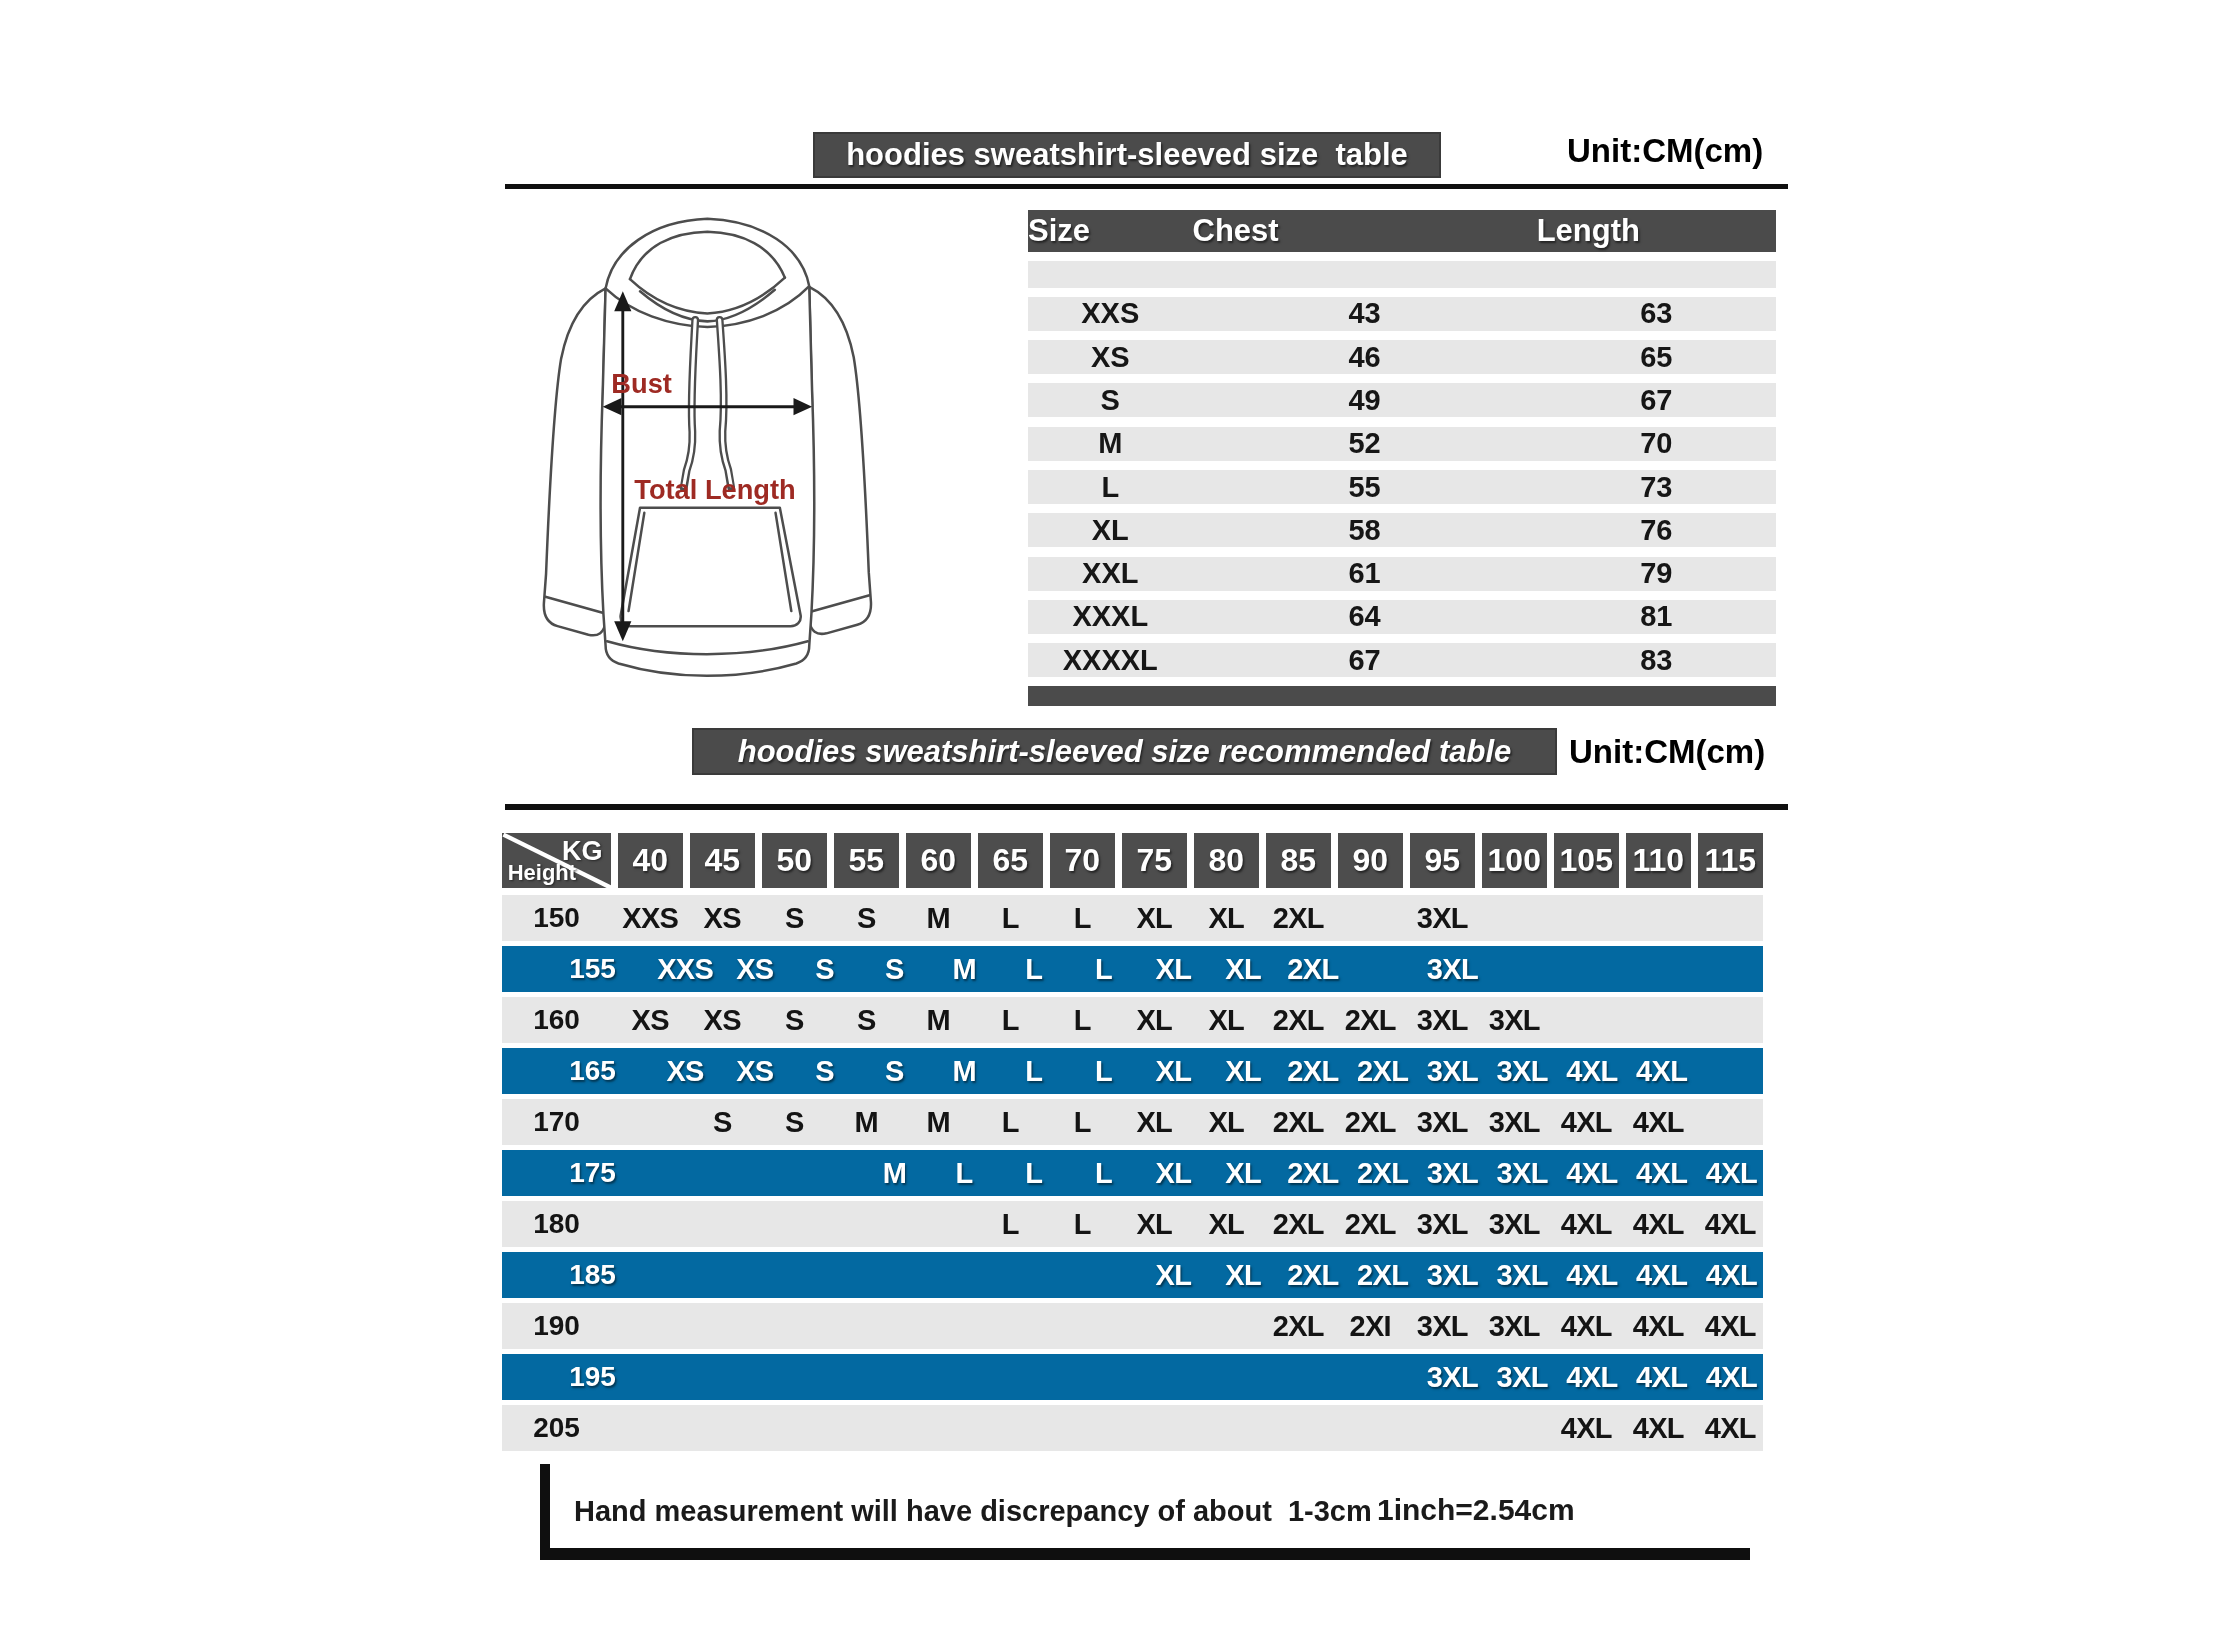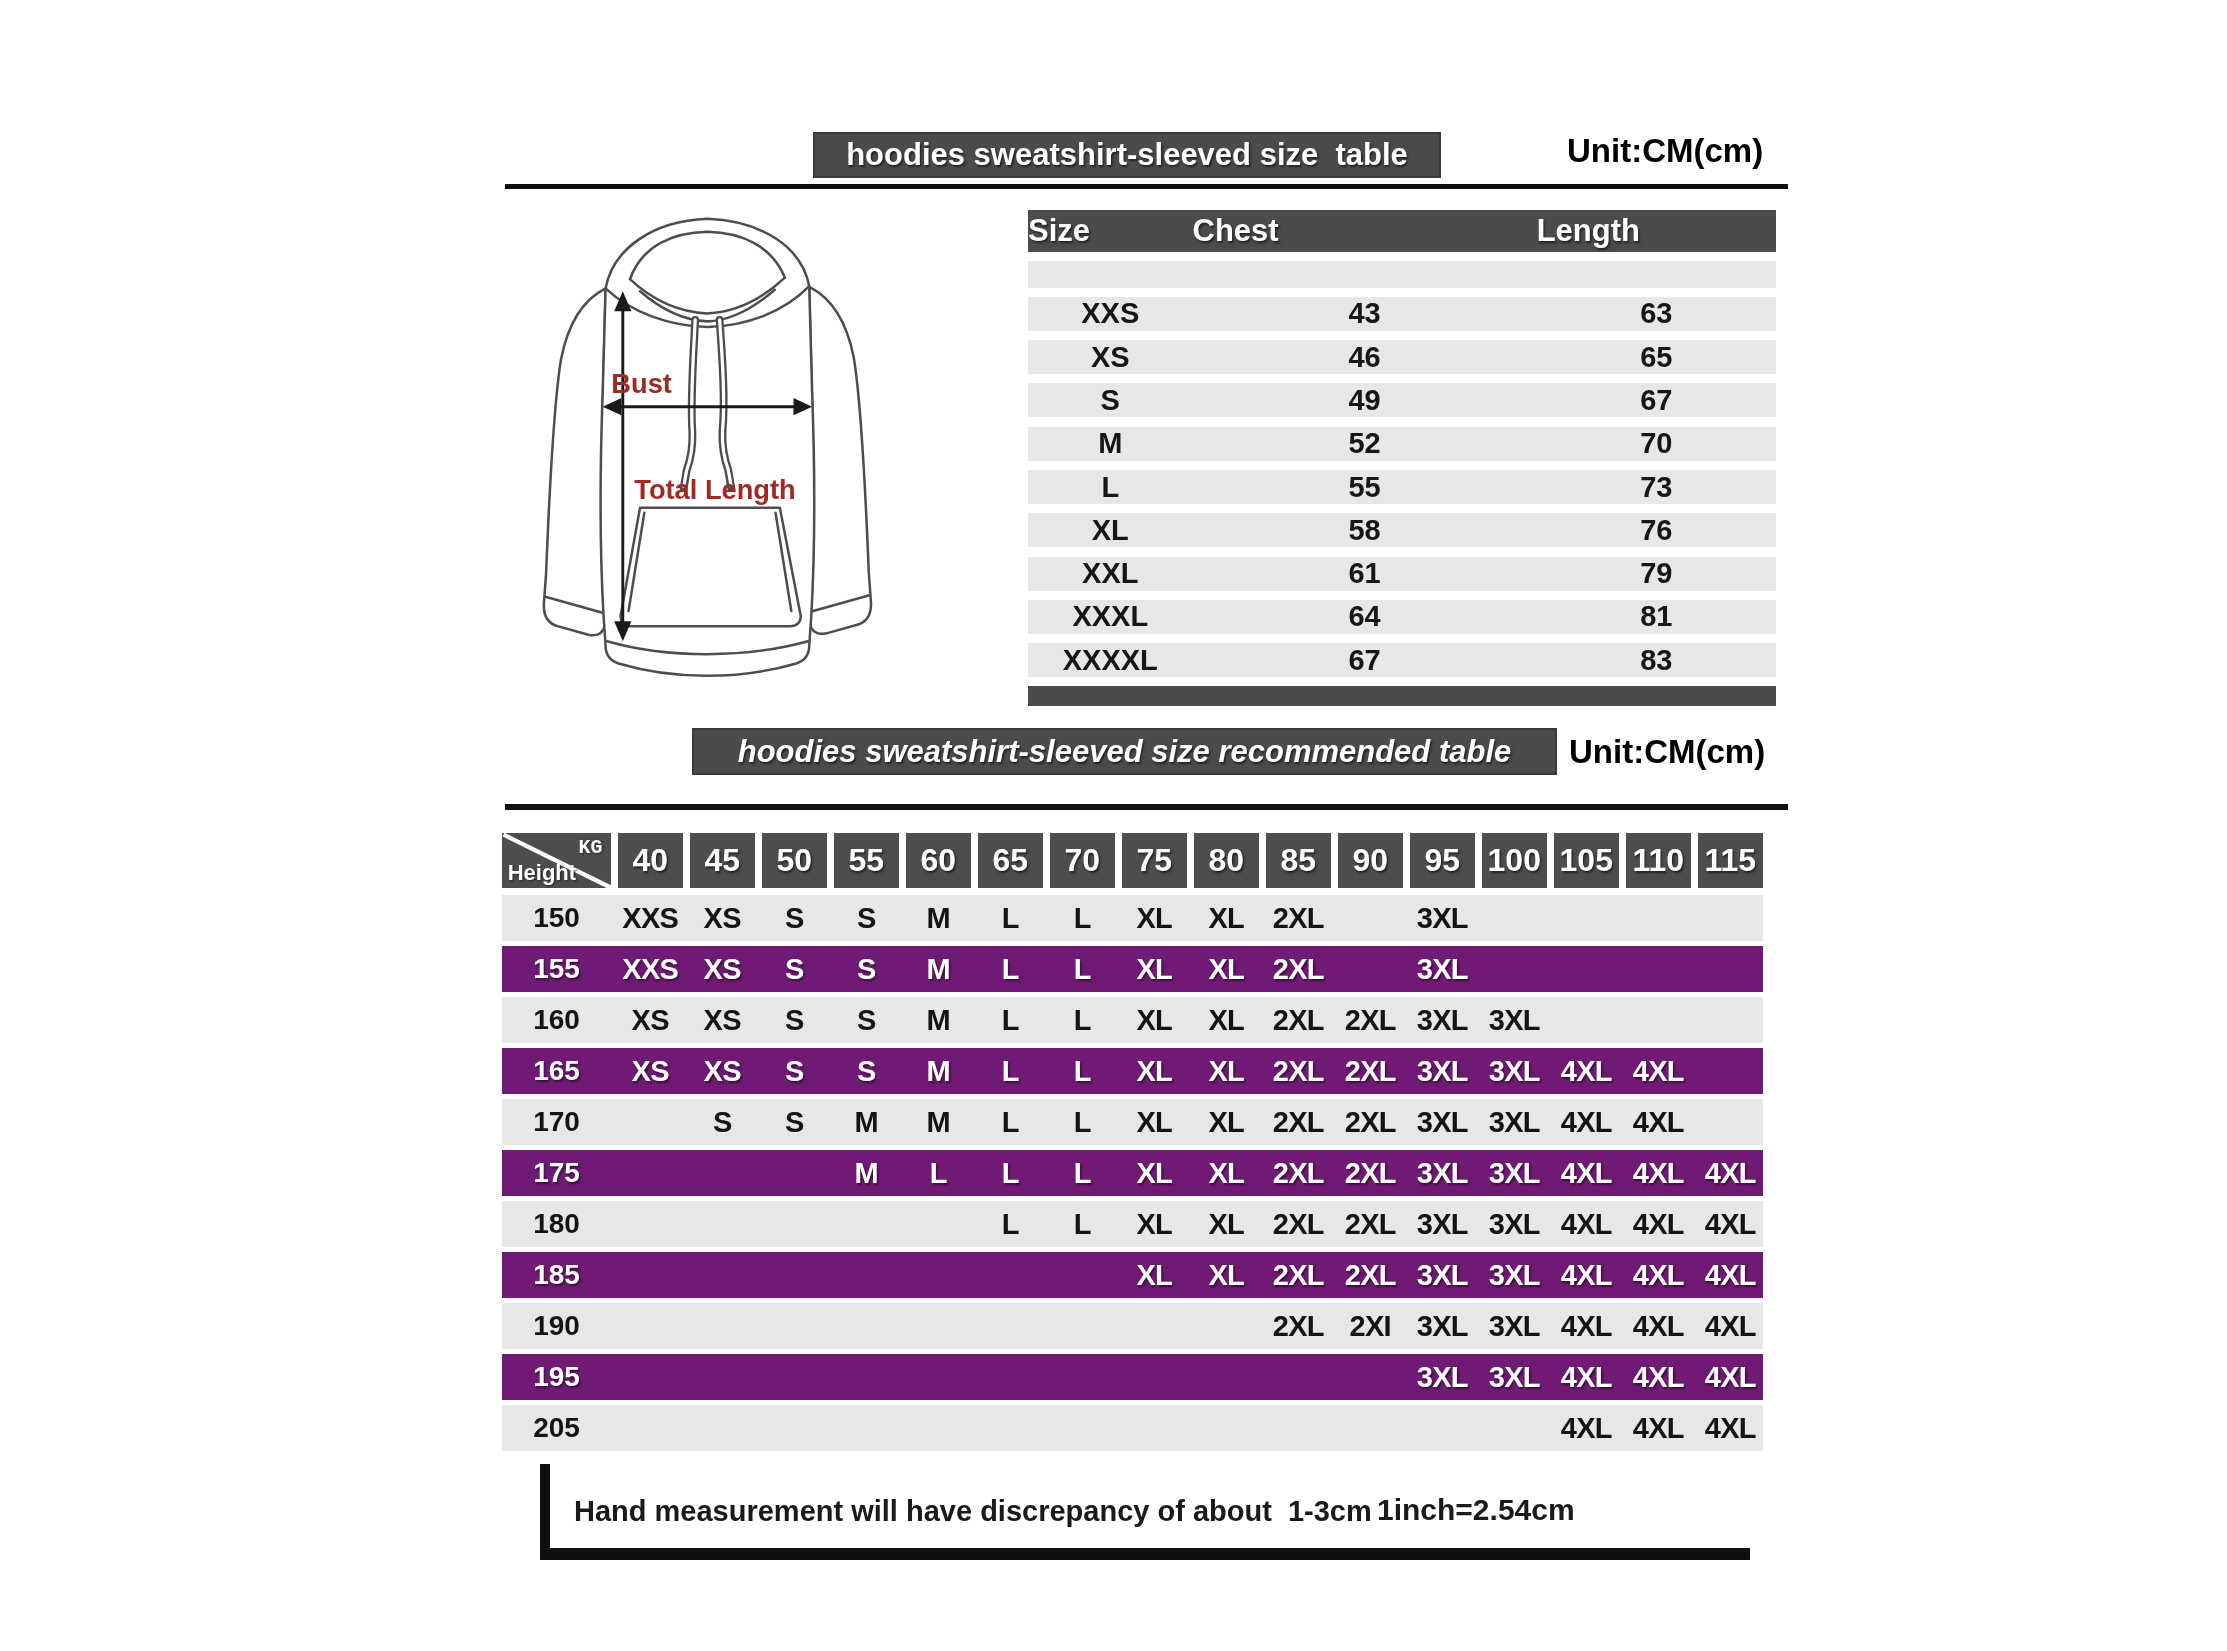--- a/index.html
+++ b/index.html
@@ -59,30 +59,30 @@
   .st-bottom{height:20px;background:#4b4b4b;margin-top:8.6px;}
 
   
   #matrix{position:absolute;left:502px;top:833px;width:1261px;}
   .mx-header{display:flex;gap:6.5px;height:55px;margin-bottom:7.2px;}
   .mx-corner{
     width:109px;flex:none;position:relative;
     background:#4d4d4d;color:#fff;
   }
   .mx-corner svg{position:absolute;left:0;top:0;}
-  .mx-corner .kg{position:absolute;top:2.9px;right:8.6px;font-size:20px;text-shadow:1.4px 1.4px 2.2px rgba(0,0,0,.5);font-family:Liberation Mono, monospace;}
+  .mx-corner .kg{position:absolute;top:2.9px;right:8.6px;font-size:27px;text-shadow:1.4px 1.4px 2.2px rgba(0,0,0,.5);}
   .mx-corner .hgt{position:absolute;bottom:2px;left:5.7px;font-size:22px;text-shadow:1.4px 1.4px 2.2px rgba(0,0,0,.5);}
   .mx-hcell{
     flex:1;background:#4d4d4d;color:#fff;
     display:flex;align-items:center;justify-content:center;
     font-size:32px;text-shadow:1.4px 2.2px 2.2px rgba(0,0,0,.55);
   }
   .mx-row{display:flex;gap:6.5px;height:46px;margin-bottom:5px;align-items:center;}
   .mx-row.light{background:#e7e7e7;color:#141414;}
-  .mx-row.dark{background:#701a75;color:#ffffff;text-shadow:1.4px 2.2px 2.2px rgba(0,0,0,.5);}
+  .mx-row.dark{background:#0369a1;color:#ffffff;text-shadow:1.4px 2.2px 2.2px rgba(0,0,0,.5);padding-left:36px;}
   .mx-hlabel{width:109px;flex:none;text-align:center;font-size:28px;}
   .mx-cell{flex:1;text-align:center;font-size:29px;letter-spacing:-0.7px;}
 
   
   #vbar{position:absolute;left:540px;top:1464px;width:10px;height:95px;background:#0f0f0f;}
   #hbar{position:absolute;left:540px;top:1548px;width:1210px;height:12.2px;background:#0f0f0f;}
   #note{position:absolute;left:574px;top:1495px;font-size:29px;white-space:pre;}
   #conv{position:absolute;left:1377px;top:1493px;font-size:30px;white-space:pre;}
 </style>
 </head>

